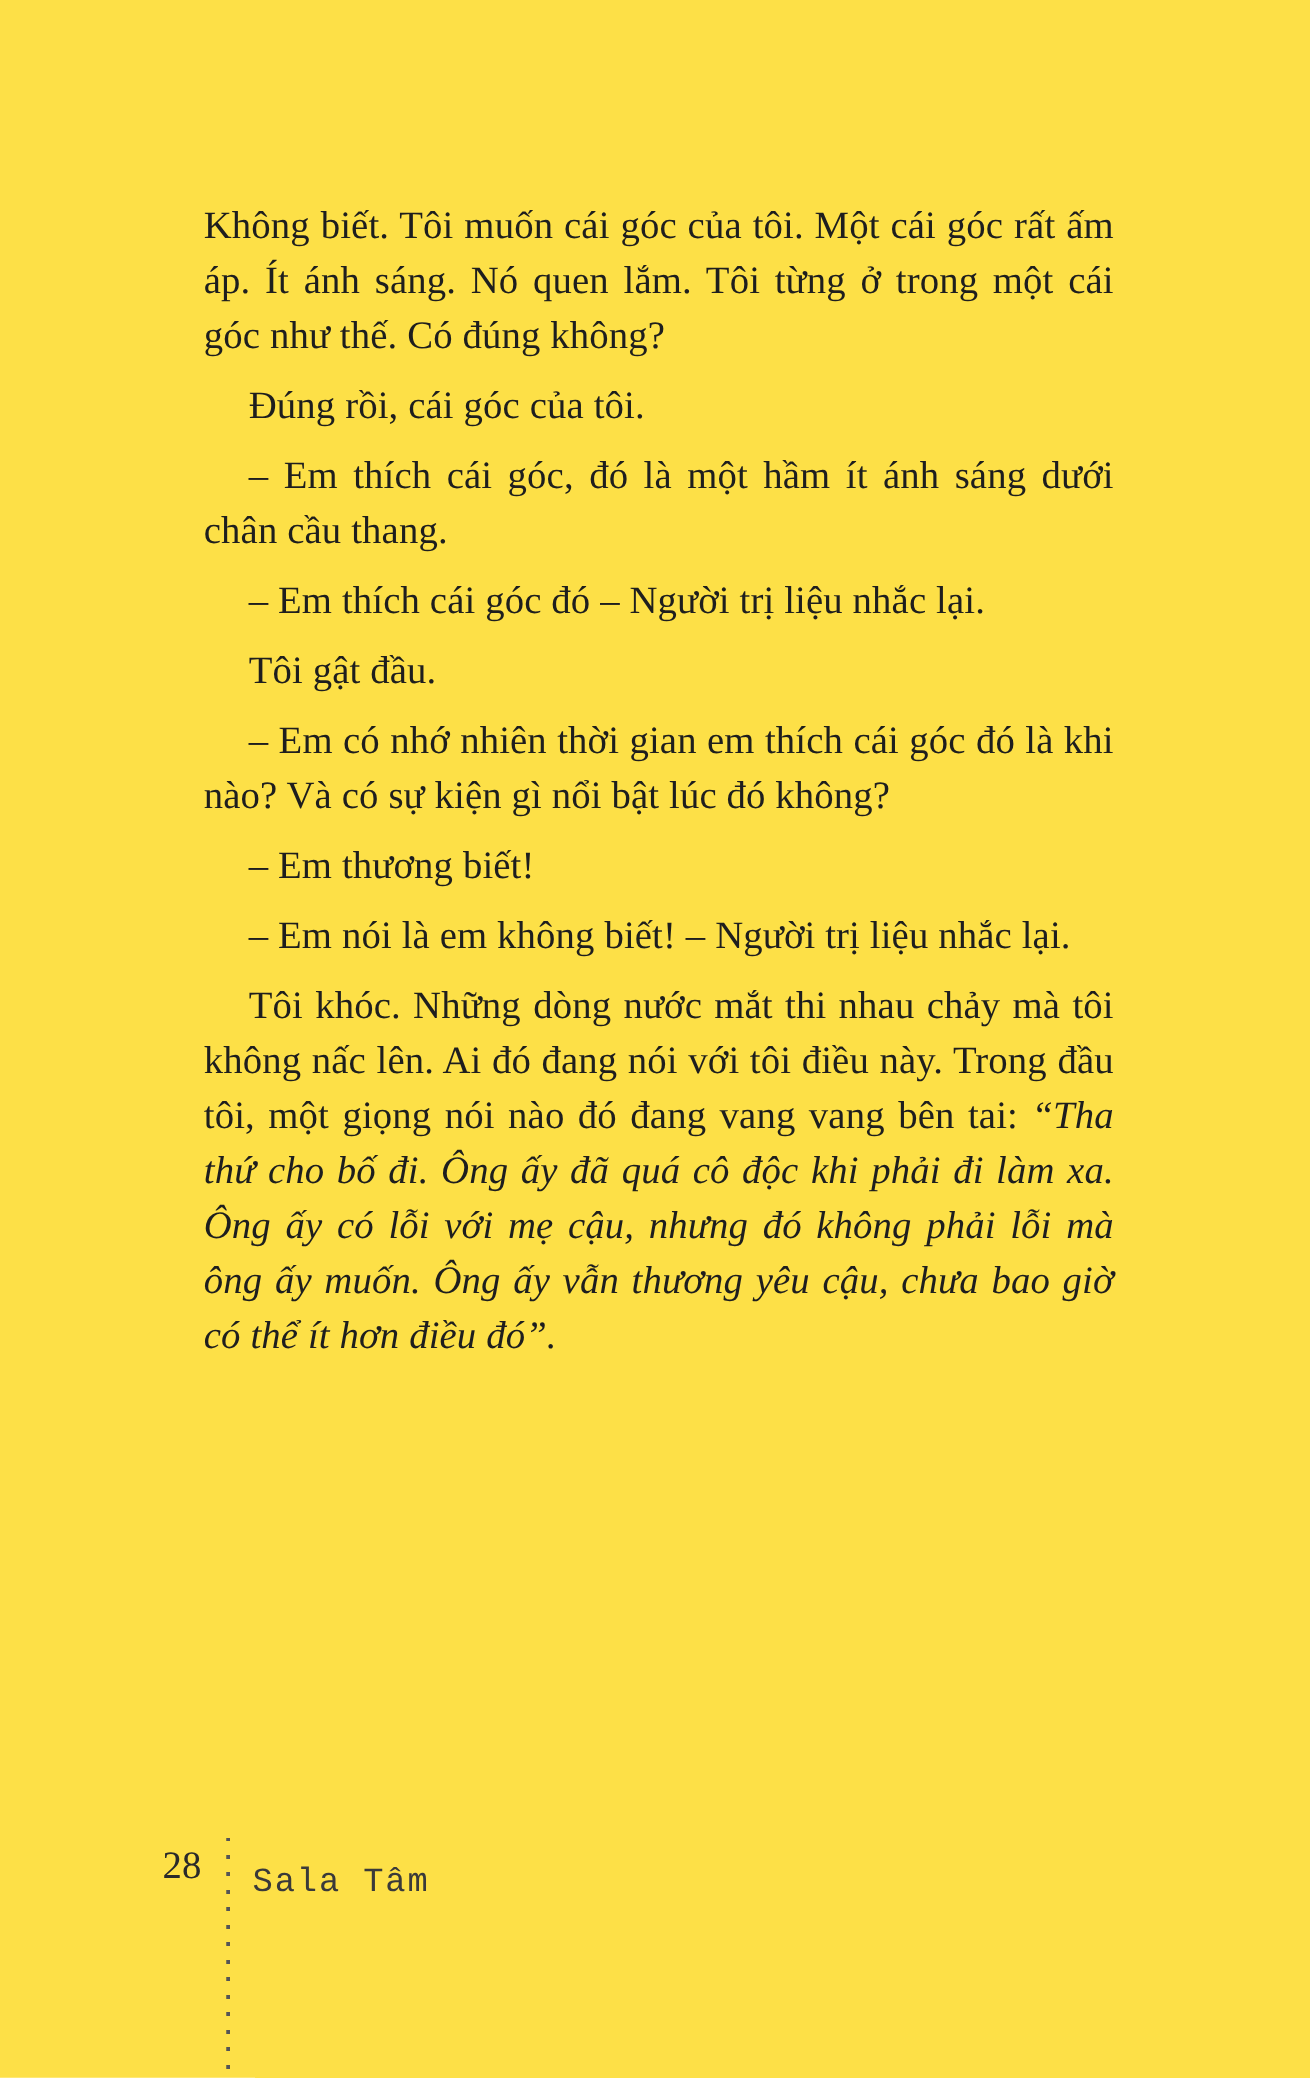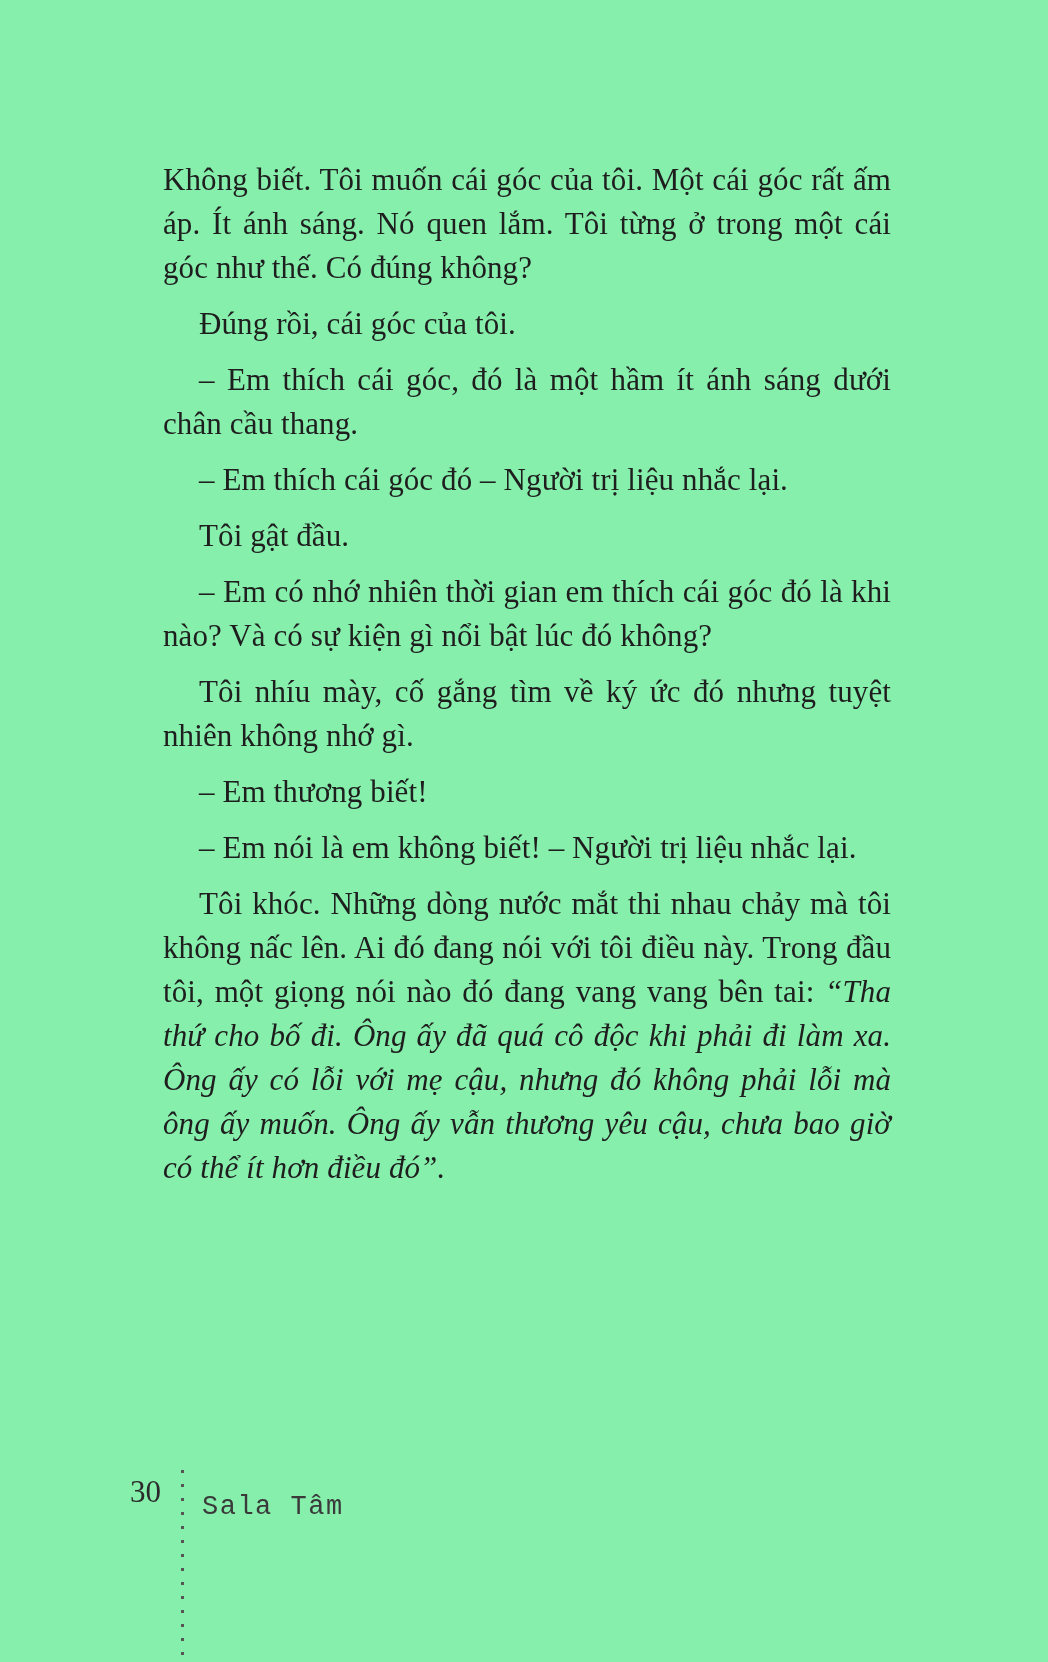--- a/index.html
+++ b/index.html
@@ -10,21 +10,21 @@
     width: 1048px;
     height: 1662px;
     background: #ffffff;
     position: relative;
     overflow: hidden;
     font-family: "Liberation Serif", "DejaVu Serif", serif;
   }
   .page {
     position: absolute;
     inset: 0;
-    background: #86efac;
+    background: #fde047;
   }
   .text-block {
     position: absolute;
     left: 163px;
     top: 158px;
     width: 728px;
   }
   .para {
     margin: 0 0 12px 0;
     font-size: 31px;
@@ -84,25 +84,24 @@
 
 <div class="page">
 
   <main class="text-block">
     <p class="para continuation">Không biết. Tôi muốn cái góc của tôi. Một cái góc rất ấm áp. Ít ánh sáng. Nó quen lắm. Tôi từng ở trong một cái góc như thế. Có đúng không?</p>
     <p class="para">Đúng rồi, cái góc của tôi.</p>
     <p class="para">– Em thích cái góc, đó là một hầm ít ánh sáng dưới chân cầu thang.</p>
     <p class="para">– Em thích cái góc đó – Người trị liệu nhắc lại.</p>
     <p class="para">Tôi gật đầu.</p>
     <p class="para">– Em có nhớ nhiên thời gian em thích cái góc đó là khi nào? Và có sự kiện gì nổi bật lúc đó không?</p>
-    <p class="para">Tôi nhíu mày, cố gắng tìm về ký ức đó nhưng tuyệt nhiên không nhớ gì.</p>
     <p class="para">– Em thương biết!</p>
     <p class="para">– Em nói là em không biết! – Người trị liệu nhắc lại.</p>
     <p class="para"><span>Tôi khóc. Những dòng nước mắt thi nhau chảy mà tôi không nấc lên. Ai đó đang nói với tôi điều này. Trong đầu tôi, một giọng nói nào đó đang vang vang bên tai: </span><em class="inner-voice">“Tha thứ cho bố đi. Ông ấy đã quá cô độc khi phải đi làm xa. Ông ấy có lỗi với mẹ cậu, nhưng đó không phải lỗi mà ông ấy muốn. Ông ấy vẫn thương yêu cậu, chưa bao giờ có thể ít hơn điều đó”.</em></p>
   </main>
 
   <footer class="page-footer">
-    <span class="page-number">30</span>
+    <span class="page-number">28</span>
     <div class="dotted-divider"></div>
     <span class="running-title">Sala Tâm</span>
   </footer>
 
 </div>
 
 </body></html>

